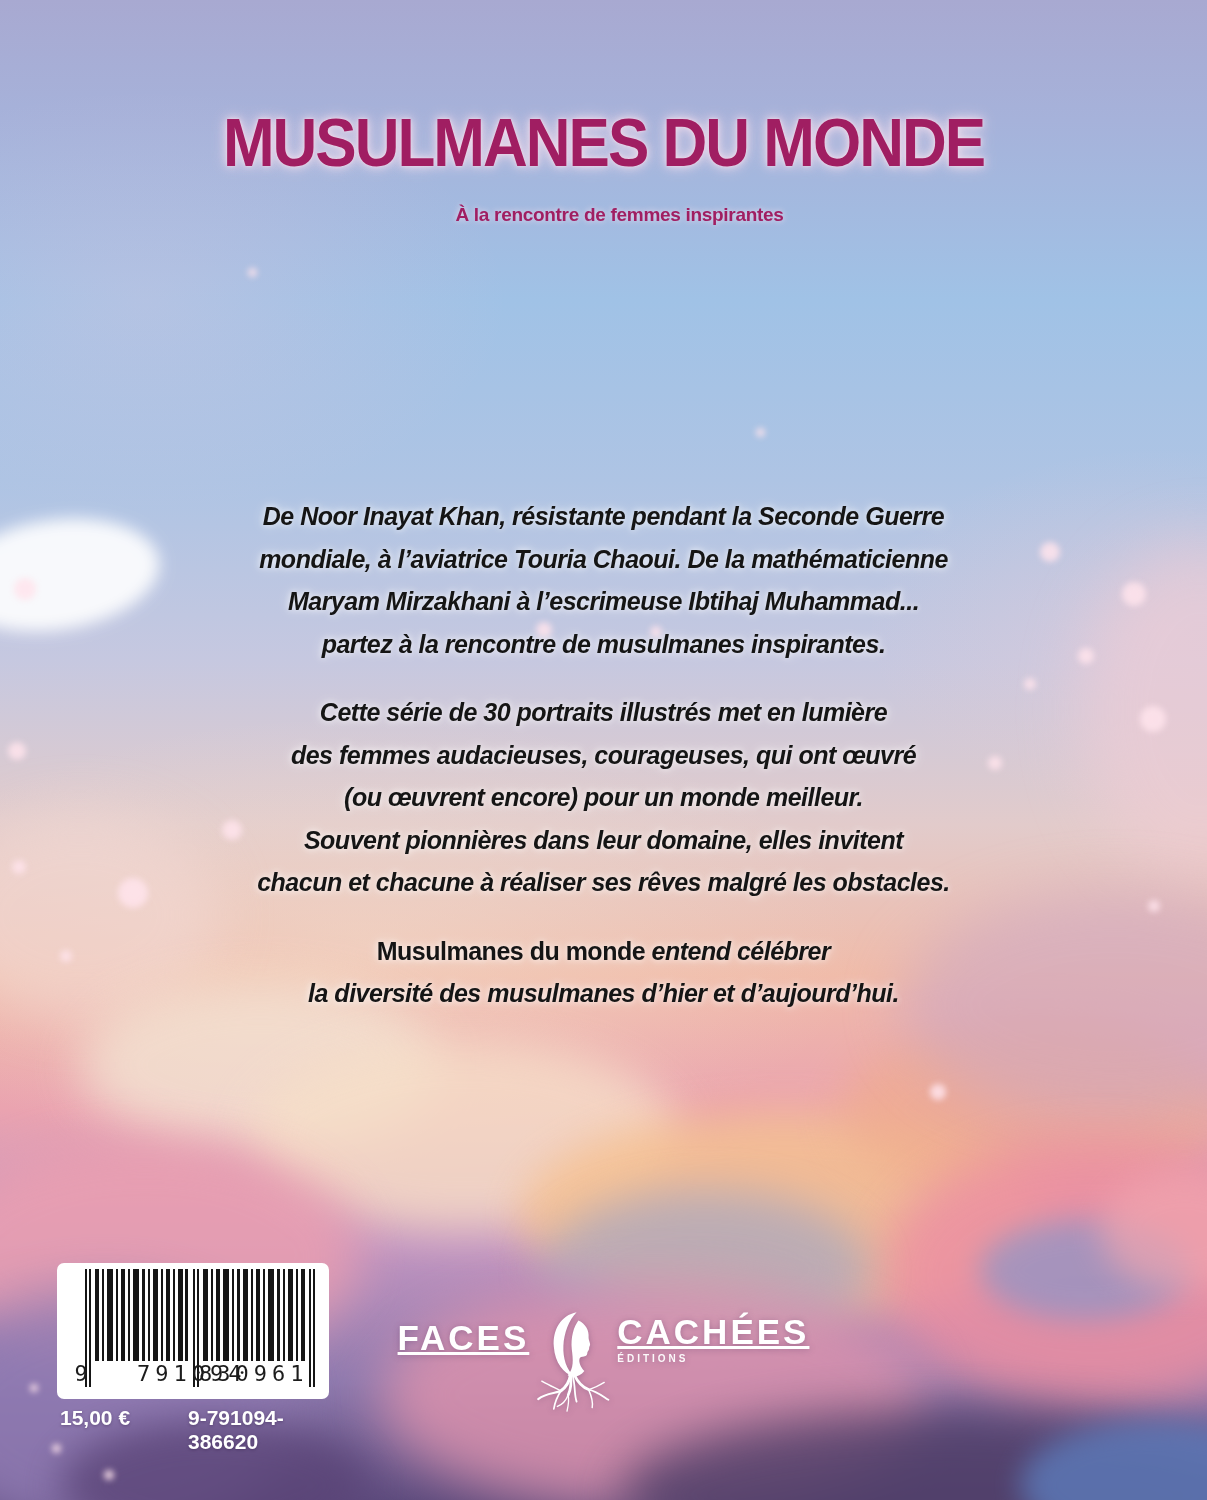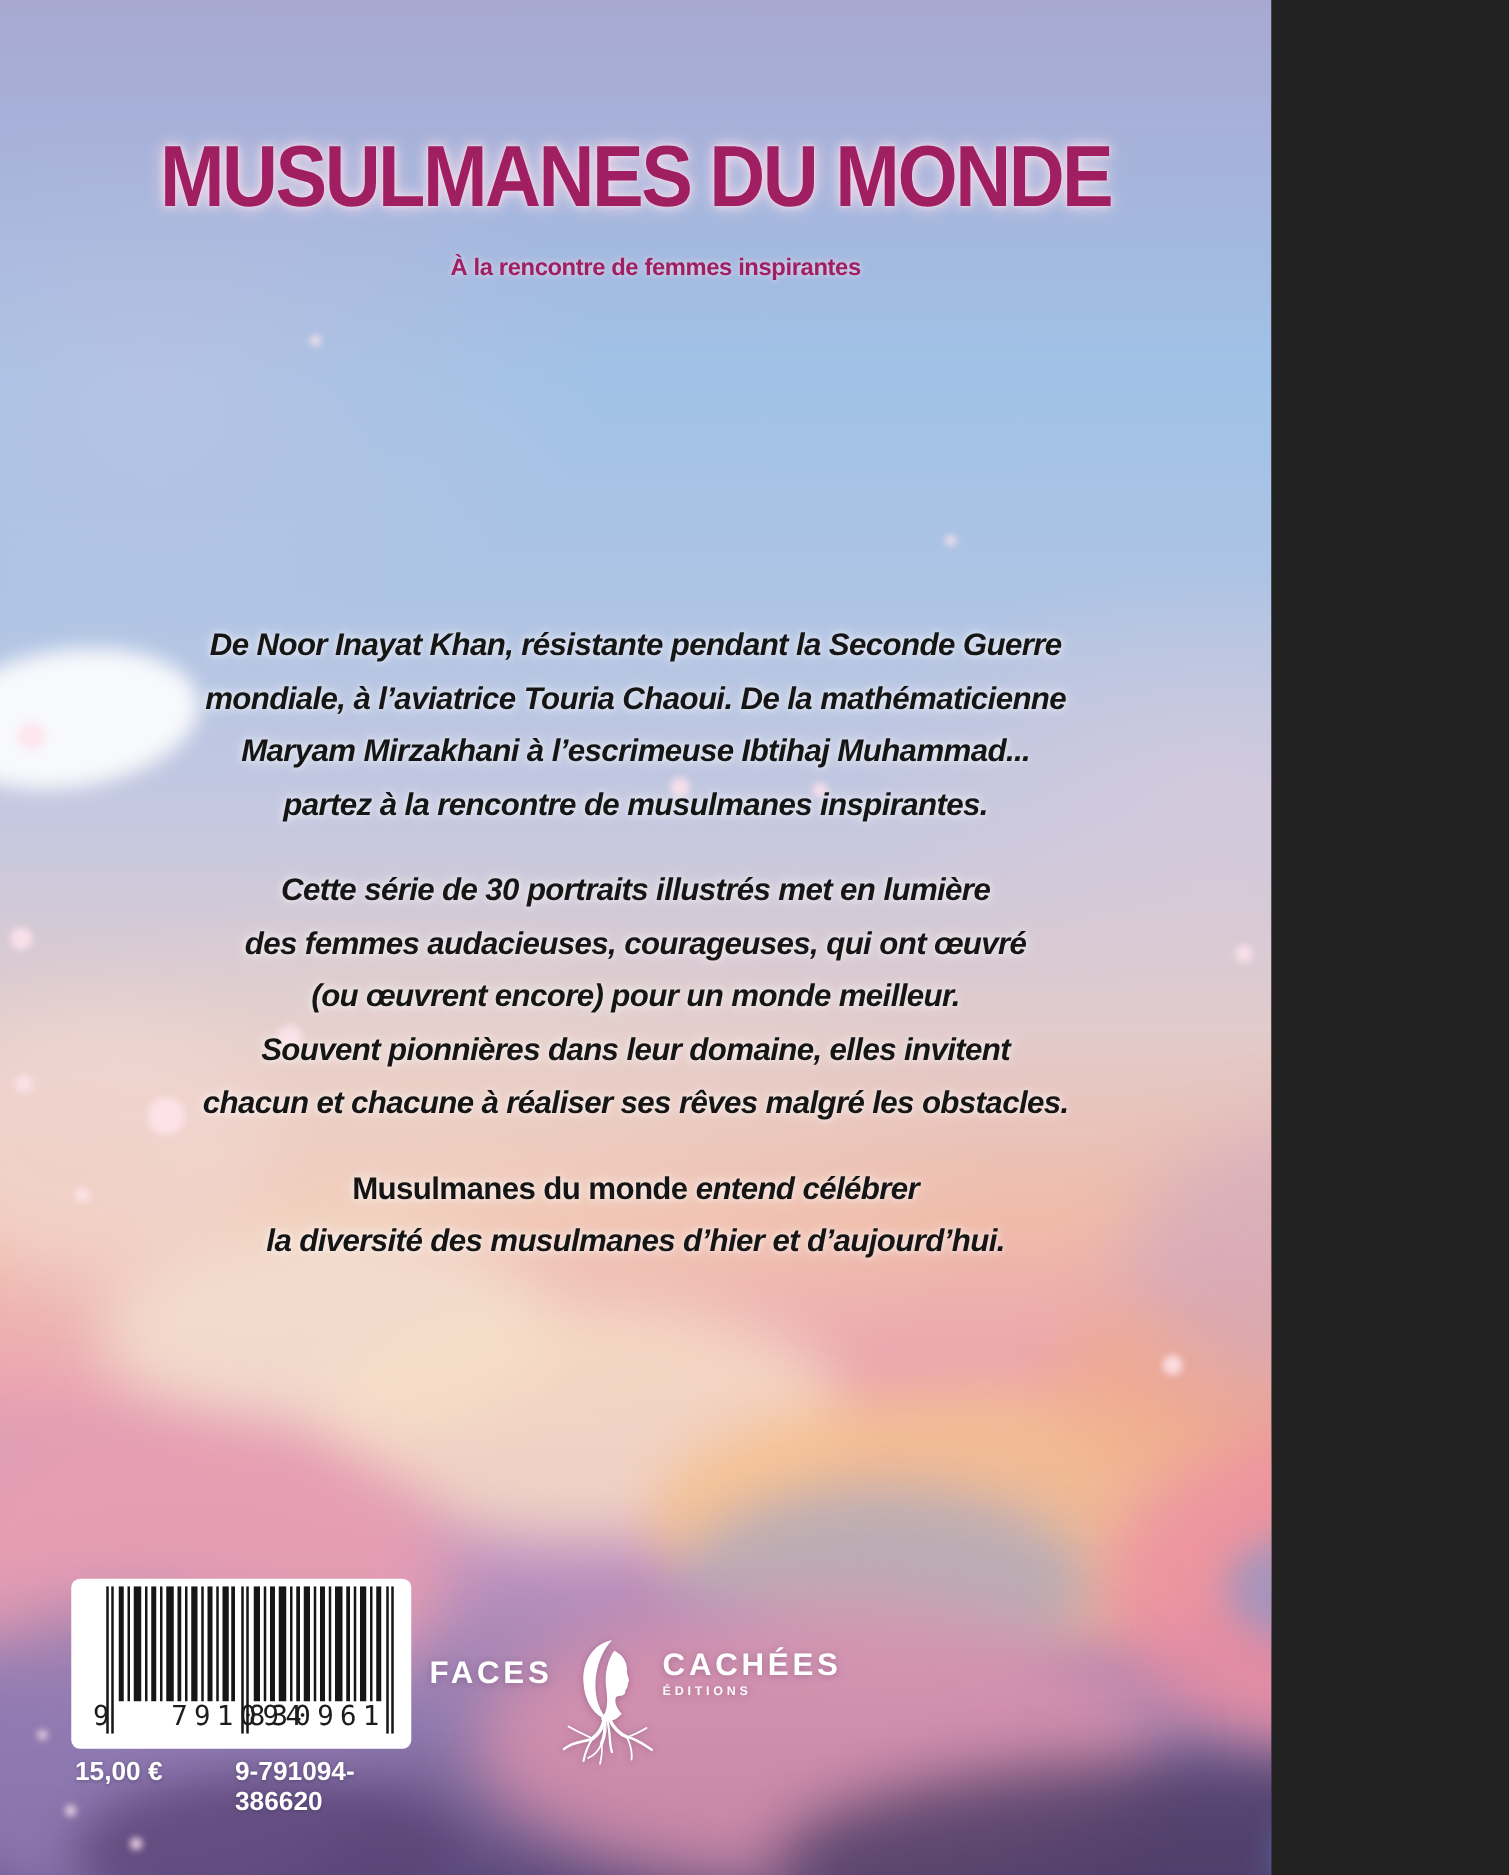--- a/index.html
+++ b/index.html
@@ -1,18 +1,18 @@
 <!DOCTYPE html>
 <html><head>
 <meta charset="utf-8">
 <style>
   html,body{margin:0;padding:0;background:#222;}
   #page{
     position:relative;
-    width:1017px;height:1500px;
+    width:1207px;height:1500px;
     overflow:hidden;
     font-family:"Liberation Sans", sans-serif;
     background-image:
       radial-gradient(ellipse 520px 300px at 12% 20%, rgba(231,196,219,.28), rgba(231,196,219,0) 70%),
       radial-gradient(ellipse 420px 260px at 96% 42%, rgba(243,205,212,.35), rgba(243,205,212,0) 70%),
       radial-gradient(ellipse 700px 320px at 30% 63%, rgba(244,226,209,.45), rgba(244,226,209,0) 72%),
       linear-gradient(180deg,
         #a8a9d1 0%, #a6b2da 8%, #a0c2e6 20%, #aec4e4 32%,
         #c6c8e0 44%, #e2cbcb 55%, #f0bba9 65%, #eaa3b0 74%,
         #c295c0 83%, #8f7aae 92%, #5e4c7e 100%);
@@ -67,21 +67,21 @@
   .price{position:absolute;left:0;top:0;}
   .isbn{position:absolute;left:128px;top:0;}
 
   
   .logo{
     position:absolute;left:0;top:1288px;width:100%;height:150px;
     display:flex;justify-content:center;align-items:flex-start;
     color:#fff;
   }
   .logo-inner{display:flex;align-items:center;height:100px;filter:drop-shadow(0 1px 3px rgba(60,30,80,.3));}
-  .logo-word{font-size:25px;font-weight:bold;letter-spacing:3px;}
+  .logo-word{font-size:35px;font-weight:bold;letter-spacing:3px;text-decoration:underline;}
   .logo-right{display:flex;flex-direction:column;}
   .logo-sub{font-size:10px;font-weight:bold;letter-spacing:3px;margin-top:1px;opacity:.95;}
   .logo-icon{width:84px;height:150px;margin:0 2px;flex:0 0 auto;position:relative;top:24px;}
 
   
   .credit{
     position:absolute;right:53px;top:1380px;
     text-align:right;color:#fff;font-weight:bold;
     font-size:20px;line-height:22px;
     text-shadow:0 1px 3px rgba(60,25,70,.35);

